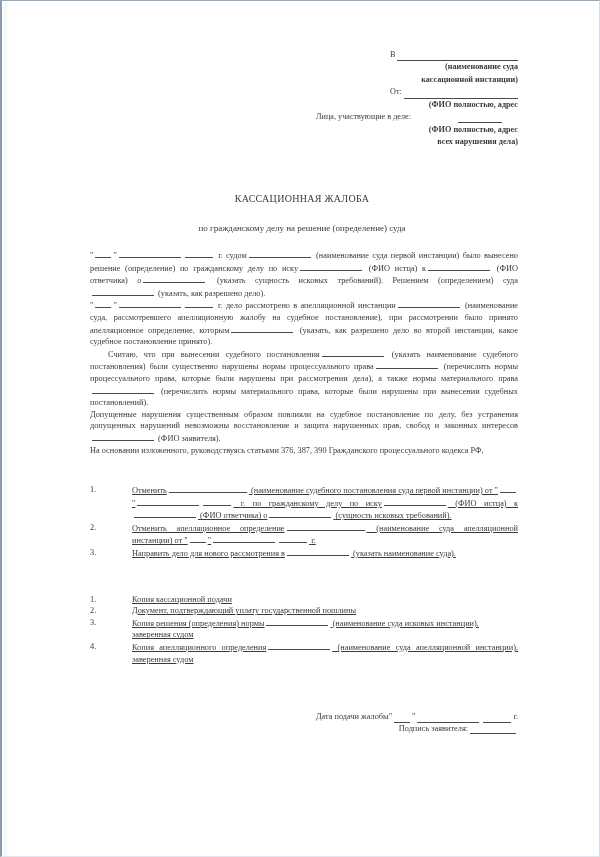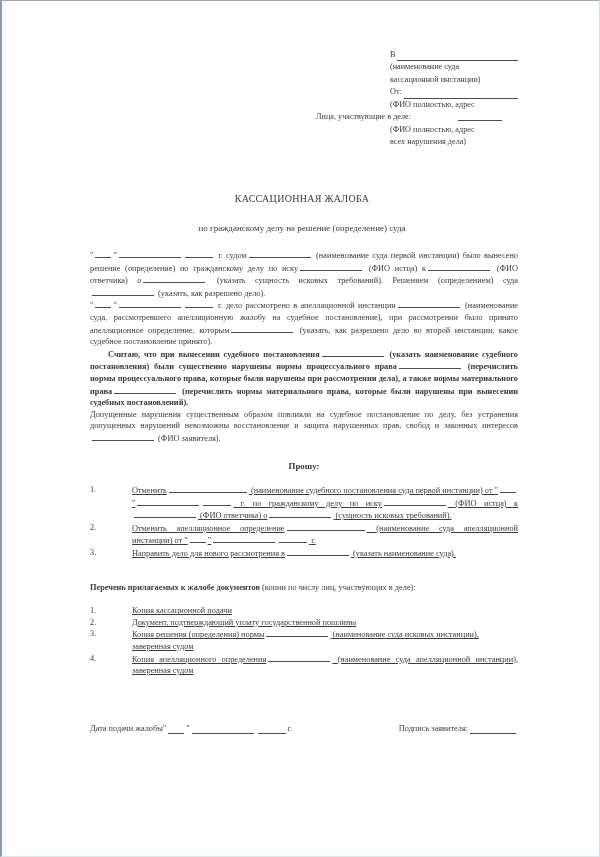--- a/index.html
+++ b/index.html
@@ -54,25 +54,27 @@
     white-space: nowrap;
   }
   .addr-row .lbl { flex: 0 0 auto; }
   .addr-row .fill {
     flex: 1 1 auto;
     border-bottom: 1px solid #4a4a4a;
     height: 9px;
     margin-left: 2px;
   }
   .addr-note {
-    white-space: nowrap;
+    text-align: right;
+    white-space: nowrap;
+    font-weight: bold;
   }
   .addr-wide {
     display: flex;
-    align-items: flex-start;
+    align-items: center;
     white-space: nowrap;
     margin-left: -74px;
     width: 202px;
     gap: 44px;
   }
   .addr-wide .fill {
     flex: 1 1 auto;
     border-bottom: 1px solid #4a4a4a;
     height: 9px;
     margin-left: 3px;
@@ -103,21 +105,21 @@
     top: 248px;
     width: 428px;
     font-size: 8.3px;
     line-height: 11.6px;
   }
   p.para {
     margin: 0 0 0 0;
     text-align: justify;
     text-indent: 0;
   }
-  p.para.ind { text-indent: 18px; font-weight: bold; }
+  p.para.ind { text-indent: 18px; }
   .u {
     display: inline-block;
     border-bottom: 1px solid #4a4a4a;
     height: 8px;
     vertical-align: baseline;
     margin: 0 2px;
   }
   .u-xs { width: 16px; }
   .u-s  { width: 28px; }
   .u-m  { width: 46px; }
@@ -147,20 +149,21 @@
     font-size: 8.3px;
   }
   .attach-head b { font-weight: bold; }
 
   
   .footer-row {
     display: flex;
     justify-content: space-between;
     align-items: flex-end;
     font-size: 8.3px;
+    flex-direction: column;
   }
   .footer-left, .footer-right {
     display: flex;
     align-items: flex-end;
     white-space: nowrap;
   }
   .spacer-12 { height: 12px; }
   .spacer-16 { height: 16px; }
   .spacer-22 { height: 22px; }
   .spacer-30 { height: 30px; }
@@ -200,23 +203,23 @@
     <div class="body-area">
 
       <p class="para"><span>"</span><span class="u u-xs"></span><span>"</span><span class="u u-l"></span><span class="u u-s"></span> <span>г. судом</span><span class="u u-l"></span> <span>(наименование суда первой инстанции) было вынесено решение (определение) по гражданскому делу по иску</span><span class="u u-l"></span> <span>(ФИО истца) к</span><span class="u u-l"></span> <span>(ФИО ответчика) о</span><span class="u u-l"></span> <span>(указать сущность исковых требований). Решением (определением) суда</span><span class="u u-l"></span> <span>(указать, как разрешено дело).</span></p>
 
       <p class="para"><span>"</span><span class="u u-xs"></span><span>"</span><span class="u u-l"></span><span class="u u-s"></span> <span>г. дело рассмотрено в апелляционной инстанции</span><span class="u u-l"></span> <span>(наименование суда, рассмотревшего апелляционную жалобу на судебное постановление), при рассмотрении было принято апелляционное определение, которым</span><span class="u u-l"></span> <span>(указать, как разрешено дело во второй инстанции, какое судебное постановление принято).</span></p>
 
       <p class="para ind"><span>Считаю, что при вынесении судебного постановления</span><span class="u u-l"></span> <span>(указать наименование судебного постановления) были существенно нарушены нормы процессуального права</span><span class="u u-l"></span> <span>(перечислить нормы процессуального права, которые были нарушены при рассмотрении дела), а также нормы материального права</span><span class="u u-l"></span> <span>(перечислить нормы материального права, которые были нарушены при вынесении судебных постановлений).</span></p>
 
       <p class="para"><span>Допущенные нарушения существенным образом повлияли на судебное постановление по делу, без устранения допущенных нарушений невозможны восстановление и защита нарушенных прав, свобод и законных интересов</span><span class="u u-l"></span> <span>(ФИО заявителя).</span></p>
 
+      <p class="para"><span>На основании изложенного, руководствуясь статьями 376, 387, 390 Гражданского процессуального кодекса РФ,</span></p>
 
       <div class="spacer-16"></div>
-      <div class="center-head">Прошу:</div>
       <div class="spacer-12"></div>
 
       <div class="num-list">
 
         <div class="num-item">
           <span class="n">1.</span>
           <span class="txt"><span>Отменить</span><span class="u u-xl"></span> <span>(наименование судебного постановления суда первой инстанции) от "</span><span class="u u-xs"></span><span>"</span><span class="u u-l"></span><span class="u u-s"></span> <span>г. по гражданскому делу по иску</span><span class="u u-l"></span> <span>(ФИО истца) к</span><span class="u u-l"></span> <span>(ФИО ответчика) о</span><span class="u u-l"></span> <span>(сущность исковых требований).</span></span>
         </div>
 
         <div class="num-item">
@@ -225,21 +228,20 @@
         </div>
 
         <div class="num-item">
           <span class="n">3.</span>
           <span class="txt"><span>Направить дело для нового рассмотрения в</span><span class="u u-l"></span> <span>(указать наименование суда).</span></span>
         </div>
       </div>
 
       <div class="spacer-22"></div>
 
-      <div class="attach-head"><b>Перечень прилагаемых к жалобе документов</b> <span>(копии по числу лиц, участвующих в деле):</span></div>
 
       <div class="spacer-12"></div>
 
       <div class="num-list">
 
         <div class="num-item">
           <span class="n">1.</span>
           <span class="txt">Копия кассационной подачи</span>
         </div>
 

